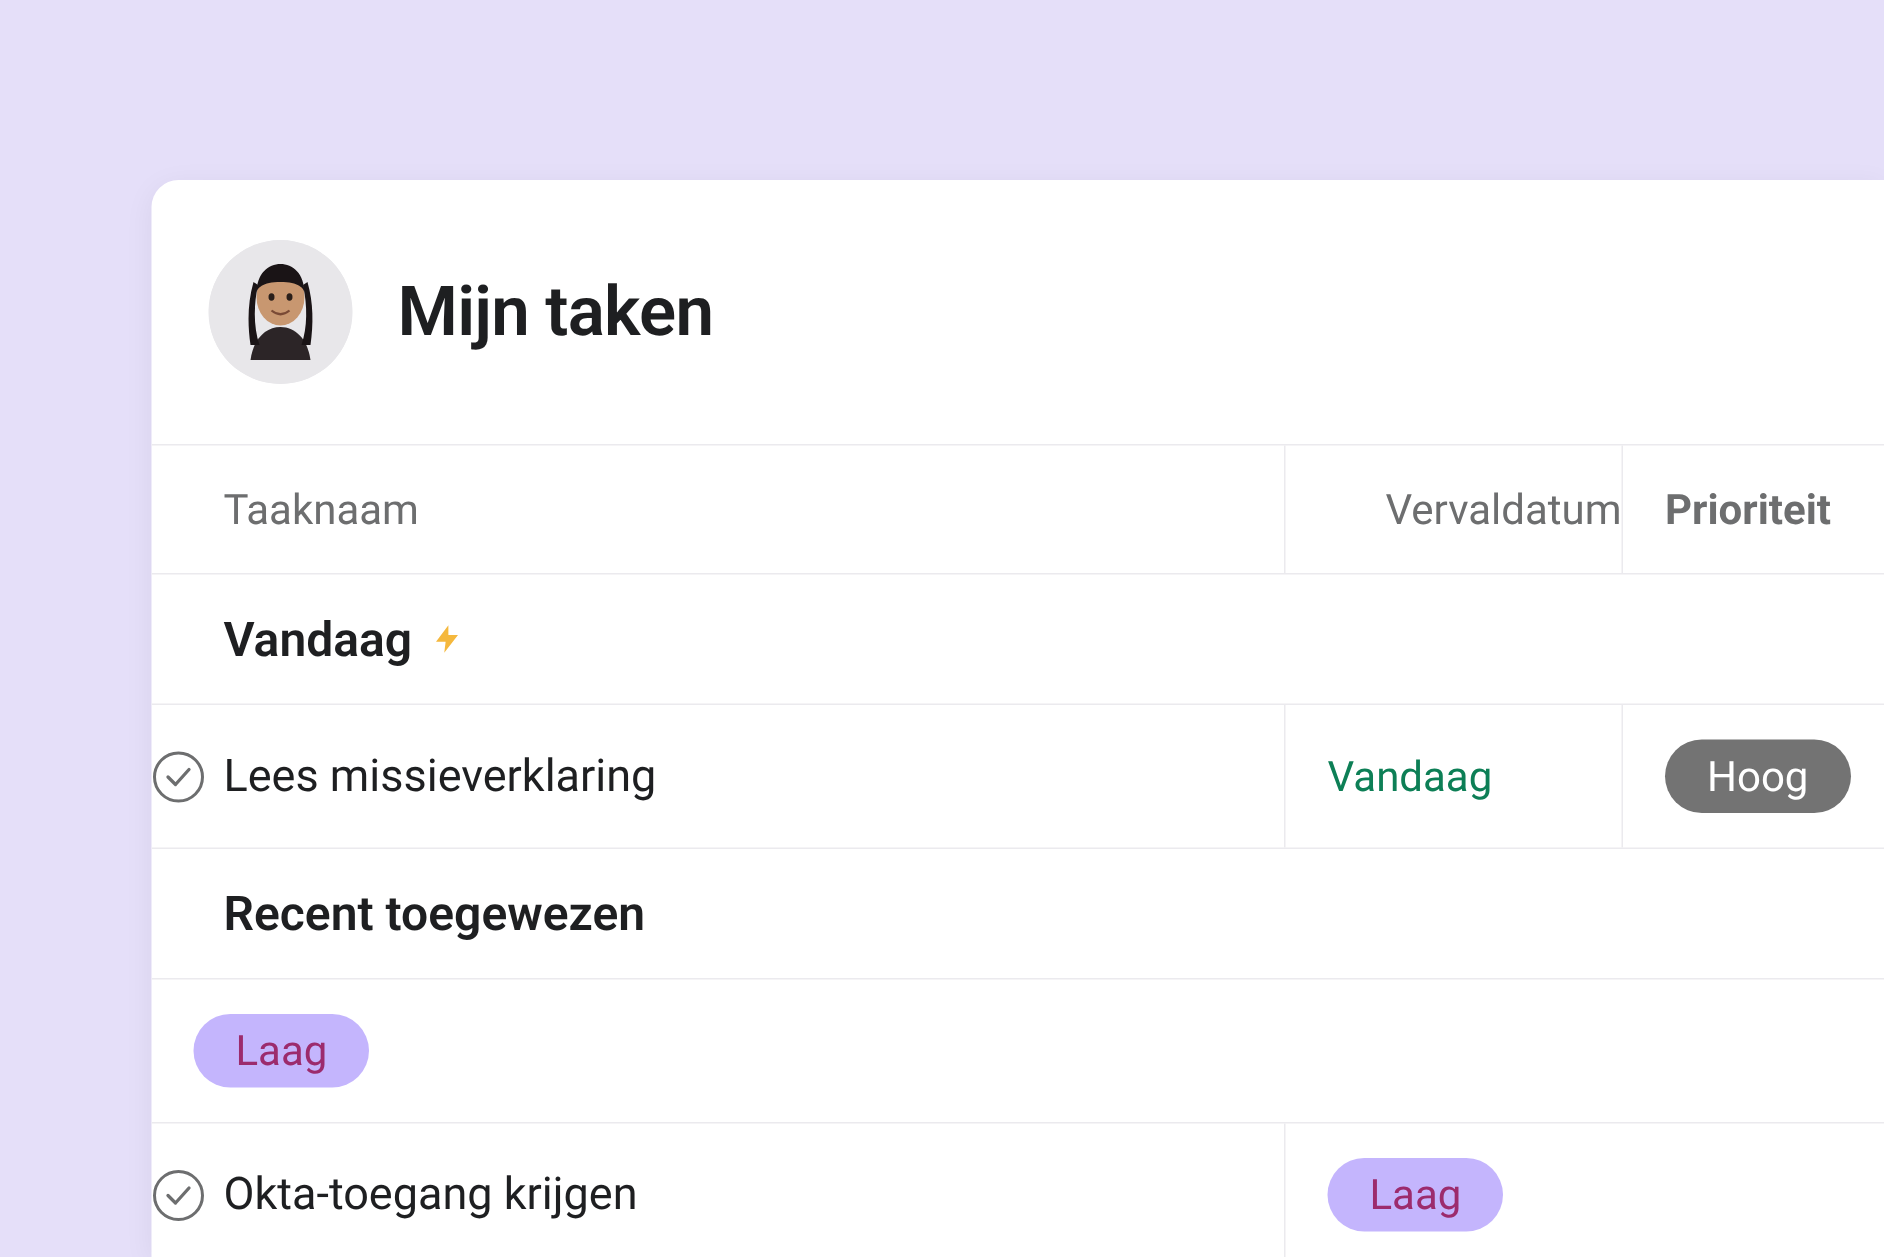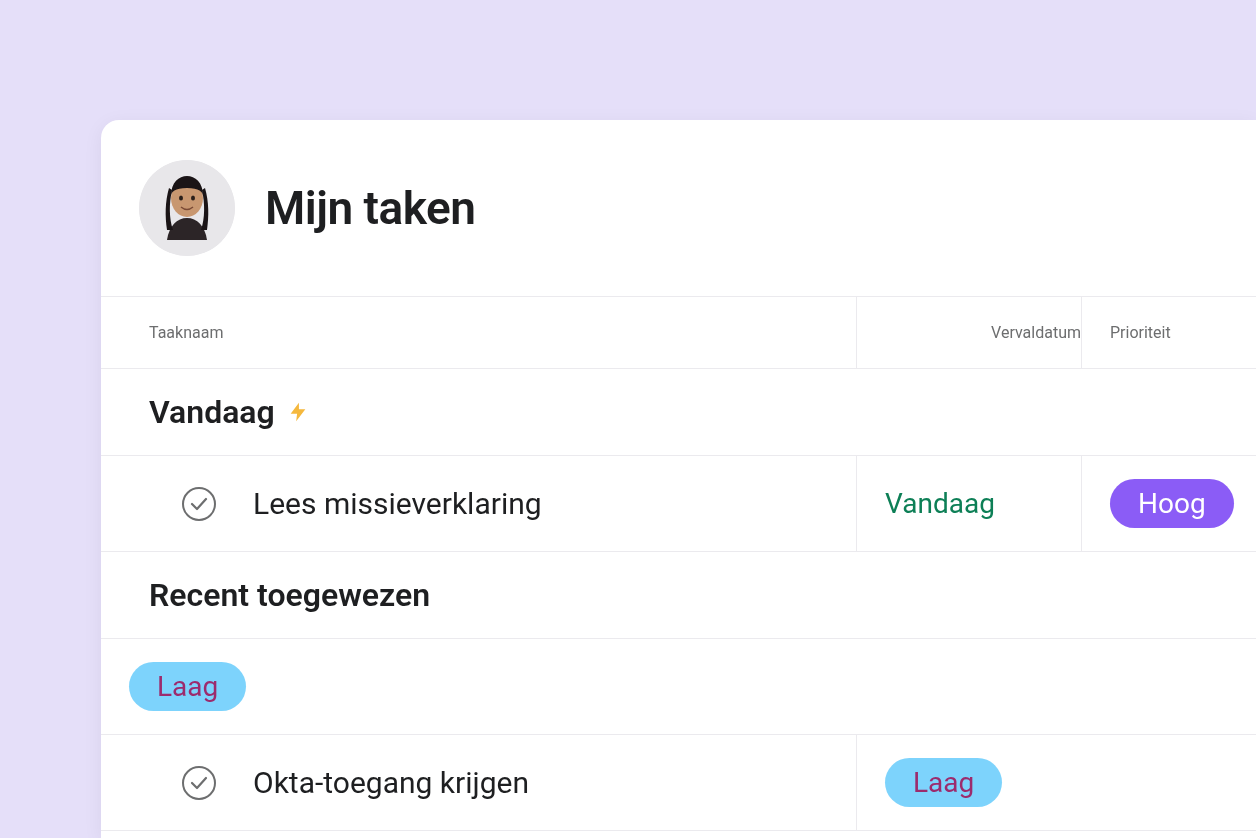--- a/index.html
+++ b/index.html
@@ -52,37 +52,38 @@
       color: #1E1F21;
       letter-spacing: -0.5px;
     }
     .column-headers {
       display: flex;
       border-top: 1px solid #EBEAEE;
       border-bottom: 1px solid #EBEAEE;
     }
     .col {
       padding: 26px 0;
-      font-size: 16px;
+      font-size: 28px;
       color: #6D6E6F;
     }
     .col-name {
       flex: 0 0 756px;
       padding-left: 48px;
       border-right: 1px solid #EBEAEE;
     }
     .col-due {
       flex: 0 0 225px;
       padding-left: 28px;
       border-right: 1px solid #EBEAEE;
       text-align: right;
     }
     .col-priority {
       flex: 1;
       padding-left: 28px;
+      font-weight: bold;
     }
     .section-header {
       padding: 24px 48px;
       font-size: 32px;
       font-weight: 600;
       color: #1E1F21;
       border-bottom: 1px solid #EBEAEE;
       display: flex;
       align-items: center;
       gap: 12px;
@@ -96,23 +97,22 @@
       align-items: stretch;
       border-bottom: 1px solid #EBEAEE;
       min-height: 96px;
     }
     .cell {
       display: flex;
       align-items: center;
     }
     .cell-name {
       flex: 0 0 756px;
-      padding-left: 80px;
-      border-right: 1px solid #EBEAEE;
-      gap: 36px;
+      border-right: 1px solid #EBEAEE;
+      gap: 12px;
     }
     .cell-name .check-icon {
       width: 36px;
       height: 36px;
       flex-shrink: 0;
     }
     .task-label {
       font-size: 30px;
       color: #1E1F21;
     }
@@ -132,25 +132,25 @@
     }
     .priority-pill {
       display: inline-block;
       padding: 8px 28px;
       border-radius: 999px;
       font-size: 28px;
       font-weight: 400;
       line-height: 1.2;
     }
     .priority-high {
-      background: #8b5cf6;
+      background: #737373;
       color: #ffffff;
     }
     .priority-low {
-      background: #7dd3fc;
+      background: #c4b5fd;
       color: #9C2B6D;
     }
   </style>
 </head>
 <body>
 
 <div class="card">
 
   <div class="header">
     <div class="avatar">

